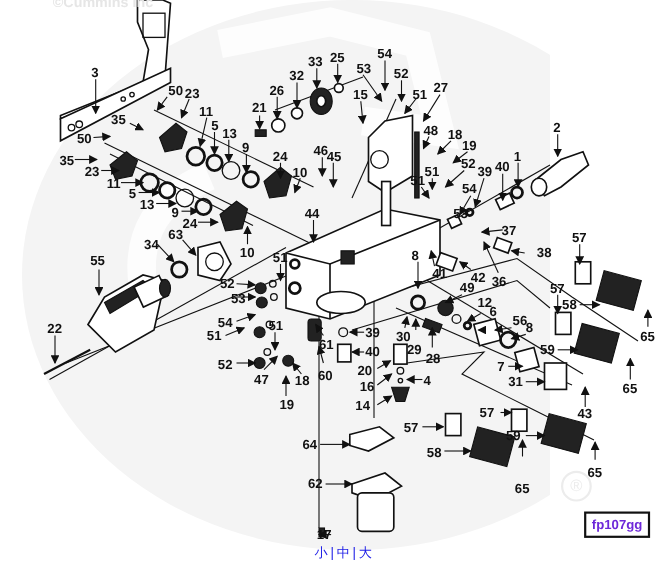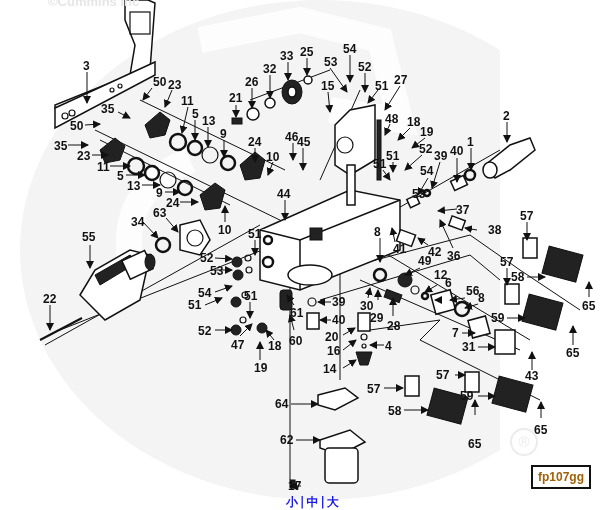--- a/index.html
+++ b/index.html
@@ -8,23 +8,23 @@
   #stage { position:absolute; left:0; top:0; width:610px; height:510px; }
   .lbl { font-family:"Liberation Sans", sans-serif; font-weight:bold; font-size:12px; fill:#111; }
   .ln { stroke:#111; stroke-width:1; fill:none; }
   .thick { stroke:#111; stroke-width:2; fill:none; }
   .part { fill:#ffffff; stroke:#111; stroke-width:1.5; }
   .dark { fill:#222; stroke:#111; stroke-width:1; }
   .ring { fill:none; stroke:#111; stroke-width:2.5; }
   .thinring { fill:none; stroke:#111; stroke-width:1.2; }
   #figbox { position:absolute; left:531px; top:465px; width:56px; height:20px;
             border:2px solid #111; background:#fff; font-weight:bold; font-size:12px;
-            text-align:center; line-height:20px; color:#a16207; }
+            text-align:center; line-height:20px; color:#6d28d9; }
   #sizes { position:absolute; left:286px; top:494px; font-size:12px; color:#1a1ae6;
-           font-family:"DejaVu Sans", sans-serif; white-space:nowrap;font-weight:bold; }
+           font-family:"DejaVu Sans", sans-serif; white-space:nowrap; }
   #sizes a { color:#1a1ae6; text-decoration:none; cursor:pointer; }
   #sizes .sep { color:#1a1ae6; padding:0 2px; }
   #copyright { position:absolute; left:48px; top:-6px; font-size:13px; color:#e6e6e6; font-weight:bold; }
   #reg { position:absolute; left:510px; top:428px; width:24px; height:24px; border-radius:50%;
          border:2px solid #ececec; color:#ececec; font-size:15px; text-align:center; line-height:24px; }
 </style>
 </head>
 <body>
 
 <div id="stage">

